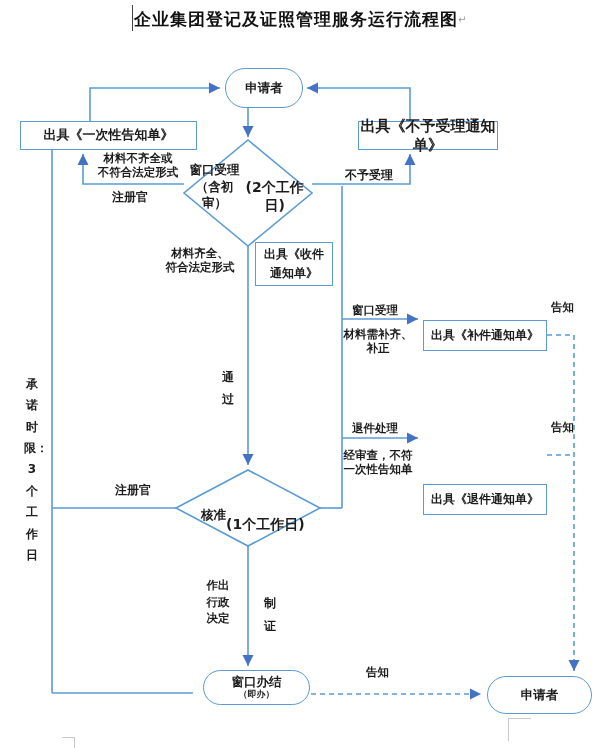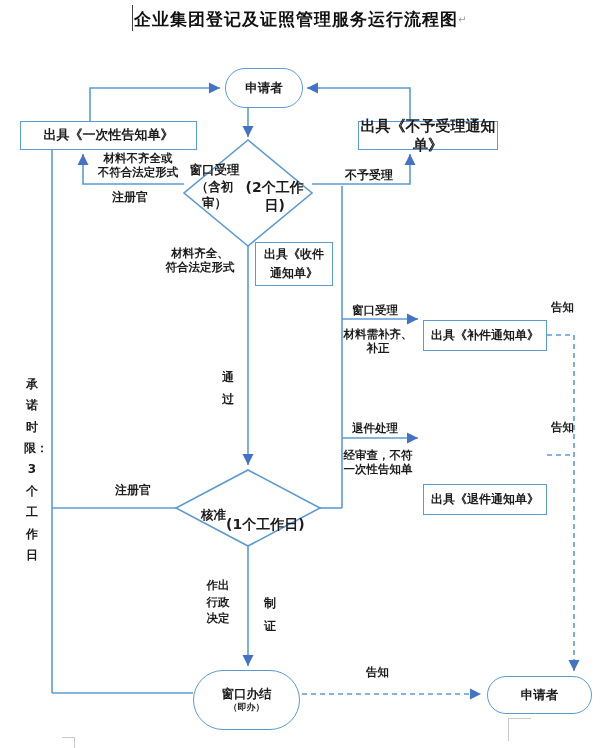--- a/index.html
+++ b/index.html
@@ -97,21 +97,21 @@
 
   <div class="node" style="left:423px;top:440px;width:124px;height:31px;margin-top:44px;">
     <span class="main" style="font-size:12px;">出具《退件通知单》</span>
   </div>
 
   <div class="dtext" style="left:201px;top:496px;width:120px;">
     <span class="main">核准</span>
     <span class="sub">(1个工作日)</span>
   </div>
 
-  <div class="node stadium" style="left:193px;top:670px;width:107px;height:60px;text-align:right;">
+  <div class="node stadium" style="left:203px;top:670px;width:107px;height:35px;text-align:right;">
     <span class="main">窗口办结</span>
     <span class="sub">（即办）</span>
   </div>
 
   <div class="node stadium" style="left:487px;top:676px;width:105px;height:38px;">
     <span class="main">申请者</span>
   </div>
 
   <div class="lbl" style="left:88px;top:151px;width:100px;text-align:center;">材料不齐全或
 不符合法定形式</div>

